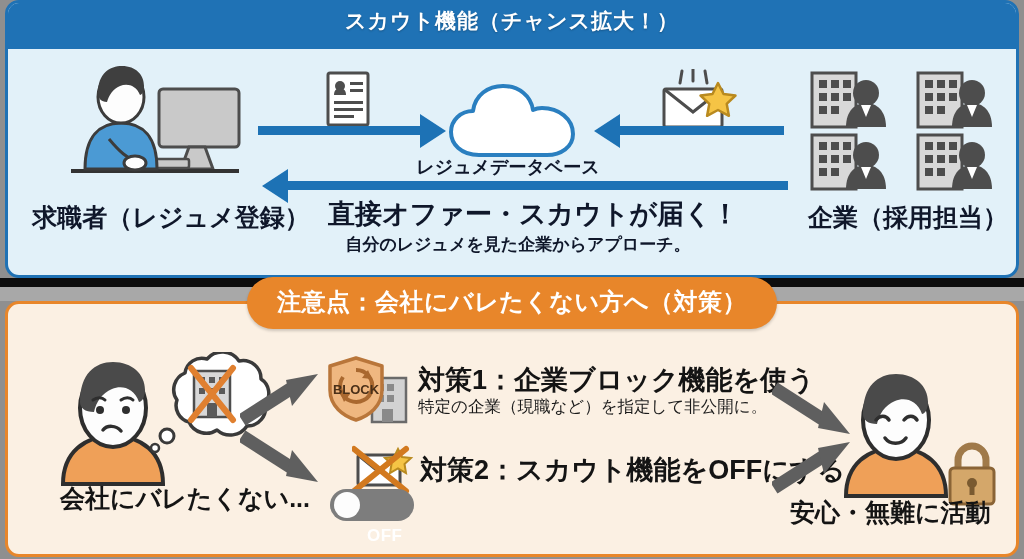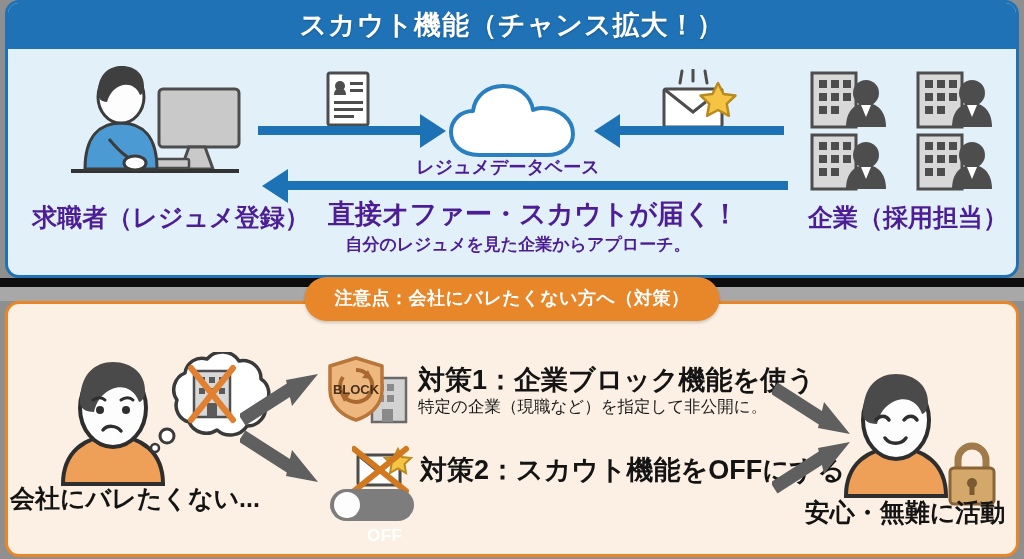--- a/index.html
+++ b/index.html
@@ -21,66 +21,66 @@
     box-sizing:border-box;
     overflow:hidden;
   }
   .top-banner{
     position:absolute;left:0;top:0;width:100%;height:46px;
     background:#1f72b5;
   }
   .top-banner-text{
     position:absolute;left:0;top:4px;width:100%;
     text-align:center;color:#ffffff;
-    font-size:27px;font-weight:bold;letter-spacing:1px;
+    font-size:21px;font-weight:bold;letter-spacing:1px;
     text-shadow:0 1px 2px rgba(0,0,0,.25);
   }
   .sep-black{position:absolute;left:0;top:278px;width:1024px;height:9px;background:#0d0d0d;}
   .sep-gray{position:absolute;left:0;top:287px;width:1024px;height:14px;background:#a8a8a8;}
 
   
   .card-bot{
     position:absolute;left:5px;top:301px;width:1014px;height:256px;
     background:#fbf0e3;
     border:3px solid #e8862a;
     border-radius:14px;
     box-sizing:border-box;
     overflow:visible;
   }
   .bot-badge{
     position:absolute;left:50%;top:-27px;transform:translateX(-50%);
     background:#e8862a;color:#fff;
-    font-size:18px;font-weight:bold;
+    font-size:24px;font-weight:bold;
     padding:9px 30px 11px 30px;border-radius:26px;
     white-space:nowrap;letter-spacing:.5px;
     box-shadow:0 2px 3px rgba(0,0,0,.18);
   }
 
   
-  .lbl{position:absolute;font-weight:bold;color:#4c1d95;white-space:nowrap;}
+  .lbl{position:absolute;font-weight:bold;color:#0f172a;white-space:nowrap;}
   .lbl-seeker{left:18px;top:198px;width:290px;text-align:center;font-size:25px;}
   .lbl-company{left:780px;top:198px;width:240px;text-align:center;font-size:25px;}
   .lbl-db{left:380px;top:152px;width:240px;text-align:center;font-size:18px;}
   .lbl-offer{left:320px;top:193px;width:380px;text-align:center;font-size:27px;}
   .lbl-offer-sub{left:300px;top:230px;width:420px;text-align:center;font-size:17px;font-weight:bold;}
 
   
   .arrow-line{position:absolute;background:#1d72b5;height:9px;}
   .arrow-head{position:absolute;width:0;height:0;}
   .ah-right{border-top:17px solid transparent;border-bottom:17px solid transparent;border-left:26px solid #1d72b5;}
   .ah-left{border-top:17px solid transparent;border-bottom:17px solid transparent;border-right:26px solid #1d72b5;}
 
   
   .ico{position:absolute;}
 
   
   .row-title{position:absolute;font-size:27px;font-weight:bold;color:#141414;white-space:nowrap;}
   .row-sub{position:absolute;font-size:16.5px;font-weight:normal;color:#1a1a1a;white-space:nowrap;}
-  .lbl-worry{position:absolute;left:10px;top:482px;width:300px;text-align:left;font-size:25px;font-weight:bold;color:#141414;}
-  .lbl-happy{position:absolute;left:790px;top:496px;width:230px;text-align:center;font-size:25px;font-weight:bold;color:#141414;}
+  .lbl-worry{position:absolute;left:10px;top:482px;width:300px;text-align:right;font-size:25px;font-weight:bold;color:#141414;}
+  .lbl-happy{position:absolute;left:790px;top:496px;width:230px;font-size:25px;font-weight:bold;color:#141414;}
 
   
   .toggle{
     position:absolute;left:330px;top:489px;width:84px;height:32px;
     background:#7d7d7d;border-radius:17px;
   }
   .toggle-knob{
     position:absolute;left:4px;top:3px;width:26px;height:26px;border-radius:50%;
     background:#fdfdfd;
   }

